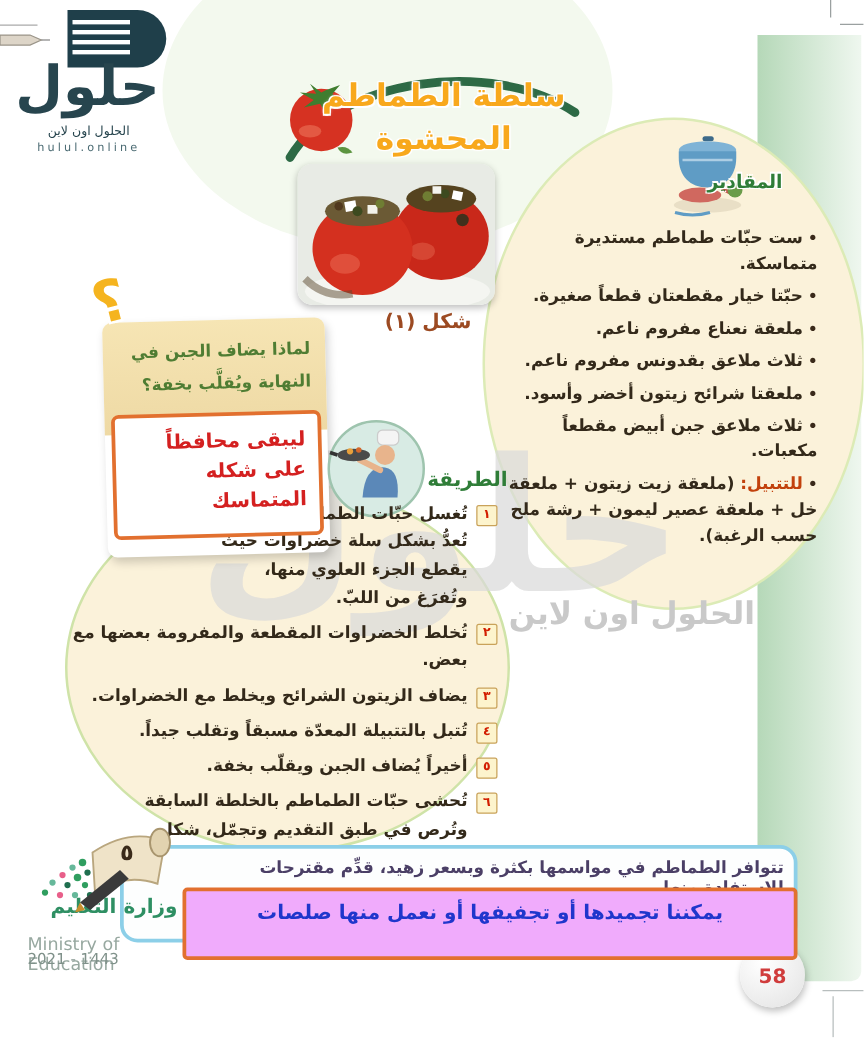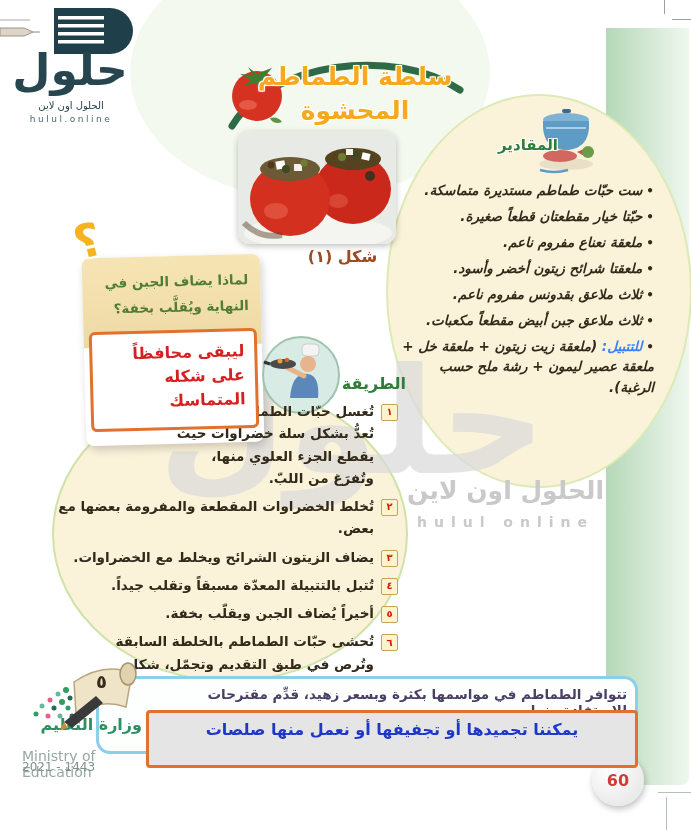--- a/index.html
+++ b/index.html
@@ -42,28 +42,28 @@
     text-shadow:-1px -1px 0 #fff,1px -1px 0 #fff,-1px 1px 0 #fff,1px 1px 0 #fff,0 0 3px #fff;}
 
   
   .photo{left:238px;top:131px;width:158px;height:113px;border-radius:12px;overflow:hidden;
     box-shadow:0 2px 6px rgba(0,0,0,.25);z-index:4;}
   .fig1-caption{left:295px;top:247px;width:95px;text-align:center;color:#9c4a22;
     font-weight:bold;font-size:16px;z-index:4;direction:rtl;}
 
   
   .pot-icon{left:532px;top:108px;width:72px;height:66px;z-index:4;}
-  .ing-heading{left:498px;top:136px;width:86px;text-align:left;z-index:5;font-size:15px;
+  .ing-heading{left:540px;top:136px;width:86px;text-align:right;z-index:5;font-size:15px;
     font-weight:bold;color:#2f7d38;direction:rtl;
     text-shadow:-1px -1px 0 #fff,1px -1px 0 #fff,-1px 1px 0 #fff,1px 1px 0 #fff;}
   .ingredients{left:394px;top:180px;width:260px;z-index:4;direction:rtl;text-align:right;
     color:#33291a;font-size:13.5px;font-weight:bold;}
-  .ing-item{margin-bottom:5px;line-height:1.55;font-style:italic;}
+  .ing-item{margin-bottom:5px;line-height:1.55;}
   .bullet{color:#3a2a1a;margin-left:4px;font-size:12px;}
-  .ing-prefix{color:#3b82f6;}
+  .ing-prefix{color:#c2410c;}
 
   
   .qmark{left:74px;top:214px;font-size:46px;font-weight:bold;color:#f5b41f;z-index:5;
     transform:rotate(-14deg);
     text-shadow:-2px -2px 0 #fff,2px -2px 0 #fff,-2px 2px 0 #fff,2px 2px 0 #fff;}
   .note-sheet{left:84px;top:256px;width:178px;height:188px;background:#fff;border-radius:8px;
     transform:rotate(-1.5deg);box-shadow:2px 4px 8px rgba(0,0,0,.18);z-index:4;}
   .note-header{position:absolute;left:0;top:0;width:100%;height:90px;
     background:linear-gradient(#f6e5b4,#eed9a4);border-radius:8px 8px 0 0;box-sizing:border-box;
     padding:12px 12px 0;color:#4f7d33;font-size:13.5px;font-weight:bold;line-height:1.95;
@@ -84,21 +84,21 @@
     border:1px solid #c9a25a;color:#d21e00;font-size:10px;display:flex;align-items:center;
     justify-content:center;border-radius:2px;}
   .steps div.step:nth-of-type(1) .step-text{max-width:205px;}
   .steps div.step:nth-of-type(6) .step-text{max-width:262px;}
 
   
   .activity-box{left:96px;top:676px;width:542px;height:78px;border:3px solid #8ccfe8;
     border-radius:14px;background:#fdfefe;z-index:4;box-sizing:border-box;}
   .activity-prompt{left:155px;top:686px;width:472px;z-index:5;text-align:right;direction:rtl;
     color:#4b3f66;font-size:13.5px;font-weight:bold;}
-  .activity-answer{left:146px;top:710px;width:492px;height:58px;background:#e5e5e5;
+  .activity-answer{left:146px;top:710px;width:492px;height:58px;background:#f0abfc;
     border:3px solid #e2702f;border-radius:4px;z-index:6;box-sizing:border-box;padding-top:7px;
     text-align:center;color:#1f36cc;font-weight:bold;font-size:16px;direction:rtl;}
   .scroll-icon{left:56px;top:650px;width:92px;height:80px;z-index:7;}
 
   
   .moe-dots{left:26px;top:684px;width:52px;height:44px;z-index:4;}
   .moe-ar{left:22px;top:715px;width:120px;z-index:4;font-size:16px;font-weight:bold;
     color:#2e8f63;direction:rtl;text-align:right;}
   .moe-en{left:22px;top:748px;width:120px;z-index:4;font-size:14px;color:#97a8a0;text-align:left;}
   .moe-years{left:22px;top:760px;width:120px;z-index:4;font-size:12px;color:#7f918a;text-align:left;}
@@ -123,21 +123,20 @@
   <div class="abs bg-ellipse"></div>
   <div class="abs circle-right"></div>
   <div class="abs circle-left"></div>
   <svg class="abs swoosh" viewBox="0 0 256 100">
     <path d="M14,86 C52,22 176,6 242,50" fill="none" stroke="#2d6a45" stroke-width="7" stroke-linecap="round"></path>
   </svg>
 
   <div class="abs wm-big">حلول</div>
   <div class="abs wm-sub">
     <div>الحلول اون لاين</div>
-    <div class="wm-sub-en">hulul online</div>
   </div>
 
   <svg class="abs logo-book" viewBox="0 0 88 50">
     <path d="M4 2 h56 a23 23 0 0 1 0 46 h-56 z" fill="#1f3f4a"></path>
     <rect x="8" y="10" width="46" height="3.5" fill="#fff"></rect>
     <rect x="8" y="18" width="46" height="3.5" fill="#fff"></rect>
     <rect x="8" y="26" width="46" height="3.5" fill="#fff"></rect>
     <rect x="8" y="34" width="46" height="3.5" fill="#fff"></rect>
   </svg>
   <div class="abs logo-brand">حلول</div>
@@ -204,25 +203,25 @@
 
       <div class="ing-item">
         <span class="bullet">•</span><span class="ing-prefix"></span><span class="ing-text">حبّتا خيار مقطعتان قطعاً صغيرة.</span>
       </div>
 
       <div class="ing-item">
         <span class="bullet">•</span><span class="ing-prefix"></span><span class="ing-text">ملعقة نعناع مفروم ناعم.</span>
       </div>
 
       <div class="ing-item">
+        <span class="bullet">•</span><span class="ing-prefix"></span><span class="ing-text">ثلاث ملاعق بقدونس مفروم ناعم.</span>
+      </div>
+
+      <div class="ing-item">
         <span class="bullet">•</span><span class="ing-prefix"></span><span class="ing-text">ملعقتا شرائح زيتون أخضر وأسود.</span>
-      </div>
-
-      <div class="ing-item">
-        <span class="bullet">•</span><span class="ing-prefix"></span><span class="ing-text">ثلاث ملاعق بقدونس مفروم ناعم.</span>
       </div>
 
       <div class="ing-item">
         <span class="bullet">•</span><span class="ing-prefix"></span><span class="ing-text">ثلاث ملاعق جبن أبيض مقطعاً مكعبات.</span>
       </div>
 
       <div class="ing-item">
         <span class="bullet">•</span><span class="ing-prefix">للتتبيل:</span><span class="ing-text"> (ملعقة زيت زيتون + ملعقة خل + ملعقة عصير ليمون + رشة ملح حسب الرغبة).</span>
       </div>
     </div>
@@ -300,20 +299,20 @@
     <circle cx="28" cy="24" r="2.5" fill="#1f6f4f"></circle>
       <circle cx="42" cy="24" r="2.5" fill="#2f9e5f"></circle>
     <circle cx="10" cy="30" r="2.5" fill="#2f9e5f"></circle>
       <circle cx="22" cy="32" r="2.5" fill="#e85f8a"></circle>
     <circle cx="34" cy="32" r="2.5" fill="#66b89a"></circle>
       <circle cx="46" cy="32" r="2.5" fill="#1f6f4f"></circle>
   </svg>
   <div class="abs moe-ar">وزارة التعليم</div>
   <div class="abs moe-en">Ministry of Education</div>
   <div class="abs moe-years">2021 - 1443</div>
-  <div class="abs page-badge">60</div>
+  <div class="abs page-badge">58</div>
 
   <div class="abs mark m-tr-v"></div>
   <div class="abs mark m-tr-h"></div>
   <div class="abs mark m-br-h"></div>
   <div class="abs mark m-br-v"></div>
 
 </div>
 
 </body></html>

